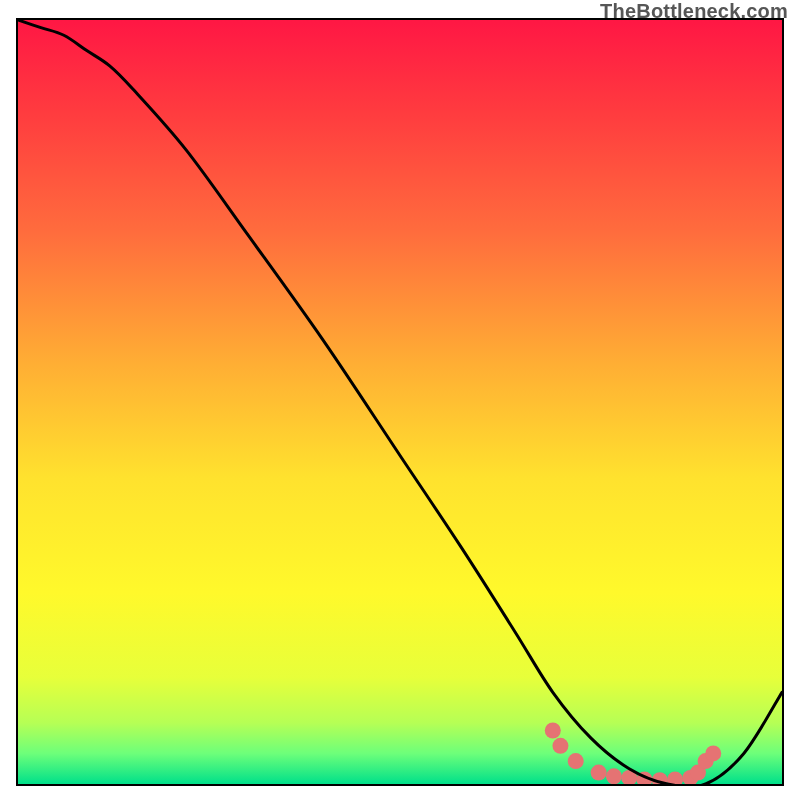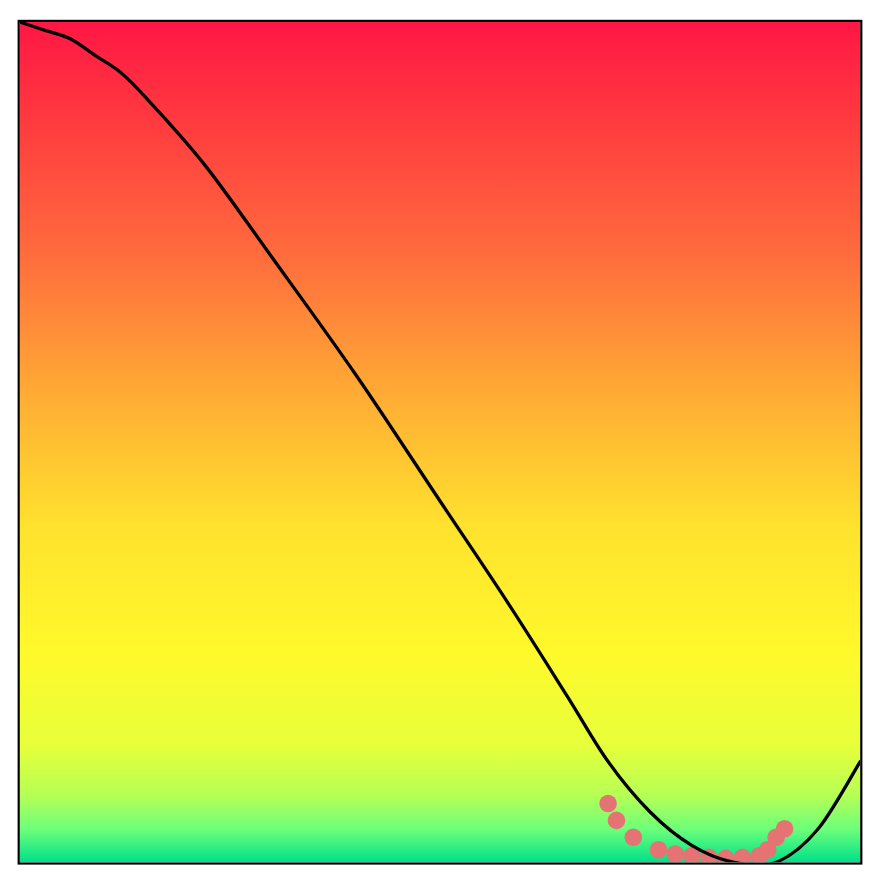--- a/index.html
+++ b/index.html
@@ -42,20 +42,21 @@
     font-size: 20px;
     font-weight: 600;
     color: #565656;
     letter-spacing: 0.2px;
   }
 </style>
 </head>
 <body>
 
 <div class="container">
+  <div class="watermark">TheBottleneck.com</div>
   <div class="plot-frame">
     <svg class="gradient-bg" viewBox="0 0 764 764" preserveAspectRatio="none">
       <defs>
         <linearGradient id="bg-grad" x1="0" y1="0" x2="0" y2="1">
             <stop offset="0%" stop-color="#ff1744"></stop>
             <stop offset="12%" stop-color="#ff3b3f"></stop>
             <stop offset="28.000000000000004%" stop-color="#ff6d3d"></stop>
             <stop offset="45%" stop-color="#ffae34"></stop>
             <stop offset="60%" stop-color="#ffe22e"></stop>
             <stop offset="75%" stop-color="#fff92b"></stop>

